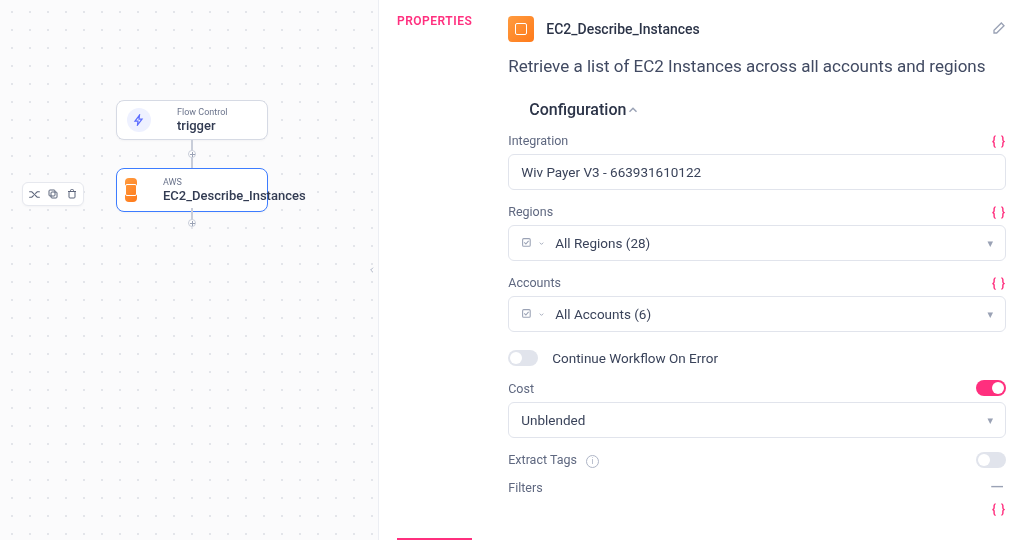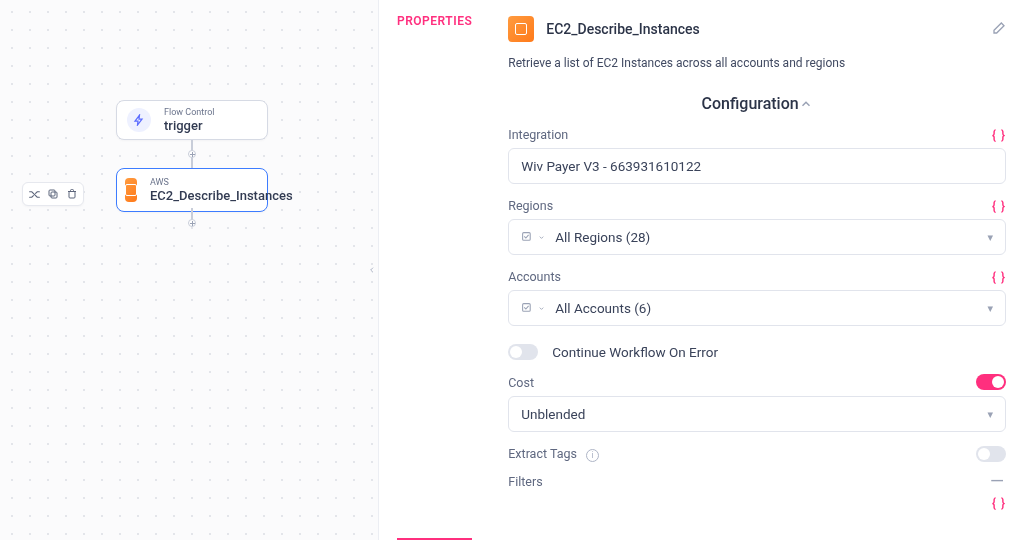--- a/index.html
+++ b/index.html
@@ -7,21 +7,21 @@
   body { display:flex; background:#fff; }
   
   .canvas { position:relative; flex:0 0 378px; height:540px; background:#fbfbfc; overflow:hidden; }
   .dotgrid { position:absolute; inset:0;
     background-image: radial-gradient(circle, #e3e5ea 1px, transparent 1px);
     background-size: 18px 18px;
     background-position: 3px 3px;
   }
   .toolbar-left { position:absolute; left:22px; top:182px; width:62px; height:24px; background:#fff; border:1px solid #e6e8ee; border-radius:6px; display:flex; align-items:center; justify-content:space-around; padding:0 2px; box-shadow:0 1px 2px rgba(40,50,80,0.04);}
   .toolbar-left .ico { width:14px; height:14px; display:flex; align-items:center; justify-content:center; color:#5b647a; cursor:pointer;}
-  .node { position:absolute; background:#fff; border:1px solid #d6dae4; border-radius:8px; padding:6px 10px 6px 8px; display:flex; align-items:center; gap:13px; box-shadow:0 1px 2px rgba(40,50,80,0.04);}
+  .node { position:absolute; background:#fff; border:1px solid #d6dae4; border-radius:8px; padding:6px 10px 6px 8px; display:flex; align-items:center; gap:26px; box-shadow:0 1px 2px rgba(40,50,80,0.04);}
   .node.trigger { left:116px; top:100px; width:152px; height:40px; }
   .node.trigger .chip { width:24px; height:24px; border-radius:50%; background:#eef1ff; display:flex; align-items:center; justify-content:center; color:#5a6bff; margin-left:2px;}
   .node.selected { left:116px; top:168px; width:152px; height:44px; border:1.5px solid #3d7cff; }
   .node .ec2 { width:24px; height:24px; border-radius:4px; background:linear-gradient(135deg,#ff9b3f,#ff7a1a); display:flex; align-items:center; justify-content:center; }
   .node .ec2 .inner { width:12px; height:12px; border:1.5px solid #fff; border-radius:2px; position:relative;}
   .node .ec2 .inner::before, .node .ec2 .inner::after { content:""; position:absolute; background:#fff; }
   .node .txts { display:flex; flex-direction:column; line-height:1.2; }
   .node .txts .sub { font-size:9px; color:#6b748c; }
   .node .txts .m { font-size:13px; color:#323b52; font-weight:500; }
   .connector { position:absolute; left:191px; width:2px; background:#c8cdd9;}
@@ -38,22 +38,22 @@
   .panel { flex:1; height:540px; border-left:1px solid #eceef3; display:flex; flex-direction:row; overflow:hidden;}
   .tabs { padding:14px 18px 0; display:flex; gap:18px; font-size:12px; letter-spacing:0.5px;}
   .tab { color:#9aa2b5; padding-bottom:10px; cursor:pointer;}
   .tab.active { color:#ff2f7e; border-bottom:2px solid #ff2f7e; font-weight:600;}
   .panel-body { flex:1; overflow:auto; padding:16px 18px 20px;}
   .headline { display:flex; align-items:center; gap:12px;}
   .headline .ec2 { width:26px; height:26px; border-radius:4px; background:linear-gradient(135deg,#ff9b3f,#ff7a1a); display:flex; align-items:center; justify-content:center;}
   .headline .ec2 .inner { width:12px; height:12px; border:1.5px solid #fff; border-radius:2px;}
   .headline .title { font-size:14px; font-weight:500; color:#2c3448; flex:1;}
   .headline .edit { color:#9aa2b5; cursor:pointer;}
-  .desc { margin-top:14px; font-size:12px; color:#414a62;}
-  .section-head { margin-top:24px; display:flex; align-items:center; justify-content:center;}
+  .desc { margin-top:14px; font-size:17px; color:#414a62;}
+  .section-head { margin-top:24px; display:flex; align-items:center; justify-content:flex-start;margin-left:21px;}
   .section-head .h { font-size:16px; color:#2c3448; font-weight:500;}
   .chev { color:#9aa2b5; cursor:pointer;}
   .field { margin-top:14px; }
   .field .labelrow { display:flex; align-items:center; justify-content:space-between; margin-bottom:6px;}
   .field .label { font-size:12.5px; color:#5f6880; }
   .braces { color:#ff2f7e; font-size:12px; font-weight:600; letter-spacing:1px; cursor:pointer;}
   .input, .select { width:100%; height:36px; border:1px solid #e1e4ec; border-radius:6px; background:#fff; padding:0 12px; display:flex; align-items:center; justify-content:space-between; font-size:13.5px; color:#3a435a; cursor:pointer;}
   .input { justify-content:flex-start; }
   .select .caret { color:#9aa2b5; font-size:11px;}
   .sel-inner { display:flex; align-items:center; gap:10px;}

